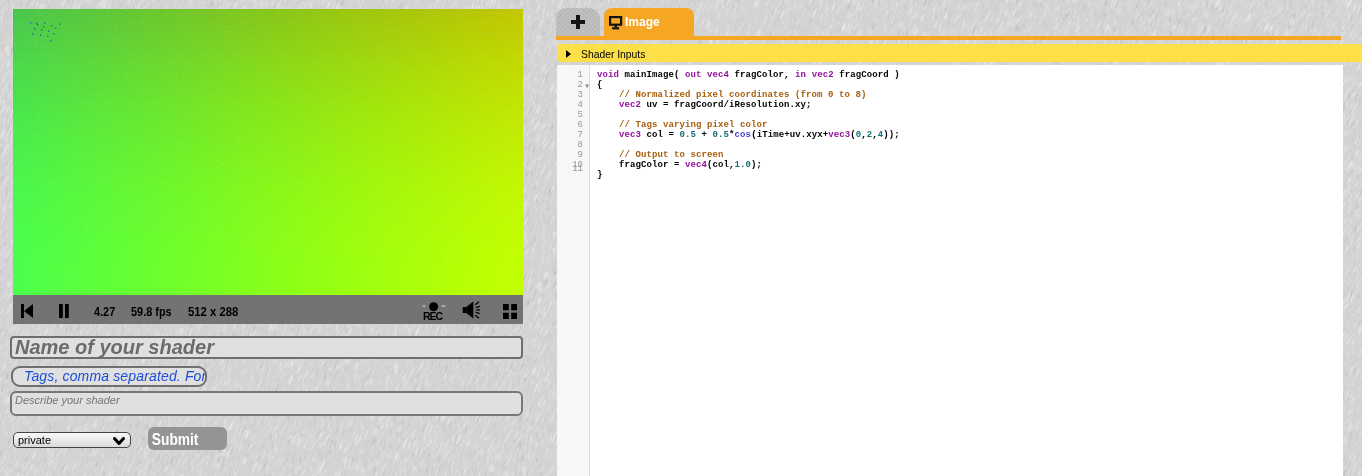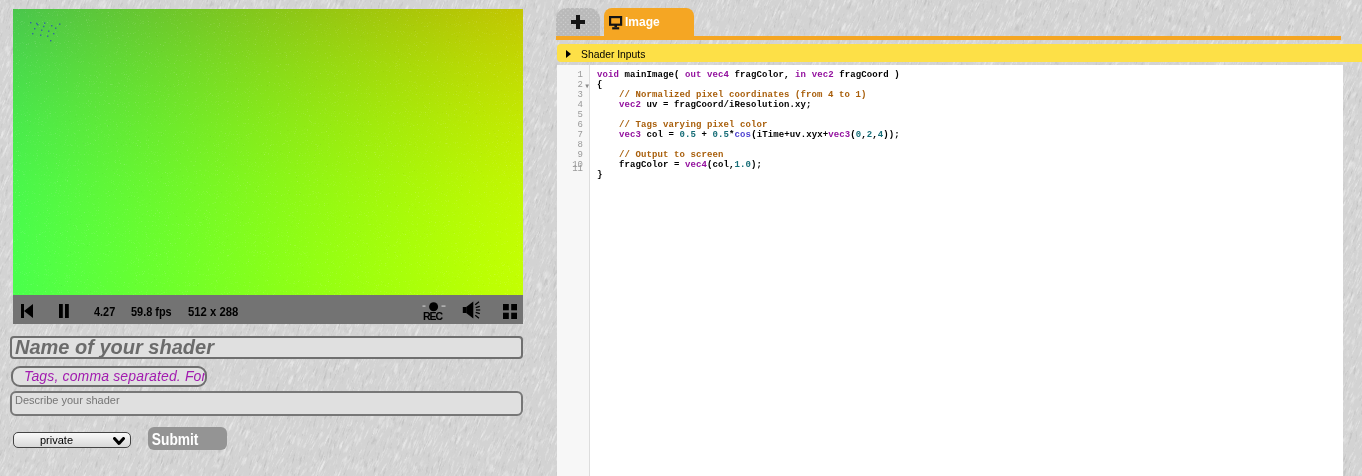--- a/index.html
+++ b/index.html
@@ -39,38 +39,38 @@
   border:2px solid #6f6f6f; border-radius:4px;
   background:#e0e0e0;
   color:#6b6b6b; font-style:italic; font-weight:bold; font-size:20px;
   line-height:19px; padding:0 12px 0 3px;
   z-index:2;
 }
 #tagsInput {
   left:11px; top:366px; width:196px; height:18px;
   border:2px solid #6f6f6f; border-radius:9px;
   background:#e0e0e0;
-  color:#a21caf; font-style:italic; font-size:14px; line-height:14px;
+  color:#1d4ed8; font-style:italic; font-size:14px; line-height:14px;
   letter-spacing:0.15px; padding:1px 0 16px 11px; overflow:hidden; white-space:nowrap;
   z-index:2;
 }
 #descInput {
   left:10px; top:391px; width:513px; height:25px;
   border:2px solid #777; border-radius:6px;
   background:#e0e0e0;
-  color:#757575; font-size:11px; line-height:12px;
+  color:#757575; font-style:italic; font-size:11px; line-height:12px;
   padding:1px 0 0 3px;
   z-index:2;
 }
 #privSel {
   left:13px; top:432px; width:118px; height:16px;
   border:1px solid #444; border-radius:5px;
   background:linear-gradient(to bottom,#f9f9f9,#d9d9d9);
   font-size:11px; color:#000; line-height:14px;
-  padding-left:26px; z-index:2;
+  padding-left:4px; z-index:2;
 }
 #submitBtn {
   left:148px; top:427px; width:79px; height:23px;
   background:#949494; border-radius:6px;
   color:#fff; font-weight:bold; font-size:16px; text-align:left; line-height:25px;
   z-index:2;
 }
 #submitBtn span { display:inline-block; transform:scaleX(0.86); transform-origin:50% 0; }
 
 
@@ -254,21 +254,21 @@
     <span class="ln" style="top:55px">6</span>
     <span class="ln" style="top:65px">7</span>
     <span class="ln" style="top:75px">8</span>
     <span class="ln" style="top:85px">9</span>
     <span class="ln" style="top:95px">10</span>
     <span class="ln" style="top:99px">11</span>
   </div>
   <div id="fold">▾</div>
   <div id="code"><span class="kw">void</span> mainImage( <span class="kw">out</span> <span class="kw">vec4</span> fragColor, <span class="kw">in</span> <span class="kw">vec2</span> fragCoord )
 {
-    <span class="cmt">// Normalized pixel coordinates (from 4 to 1)</span>
+    <span class="cmt">// Normalized pixel coordinates (from 0 to 8)</span>
     <span class="kw">vec2</span> uv = fragCoord/iResolution.xy;
 
     <span class="cmt">// Tags varying pixel color</span>
     <span class="kw">vec3</span> col = <span class="num">0.5</span> + <span class="num">0.5</span>*<span class="bi">cos</span>(iTime+uv.xyx+<span class="kw">vec3</span>(<span class="num">0</span>,<span class="num">2</span>,<span class="num">4</span>));
 
     <span class="cmt">// Output to screen</span>
     fragColor = <span class="kw">vec4</span>(col,<span class="num">1.0</span>);
 }</div>
 </div>
 

